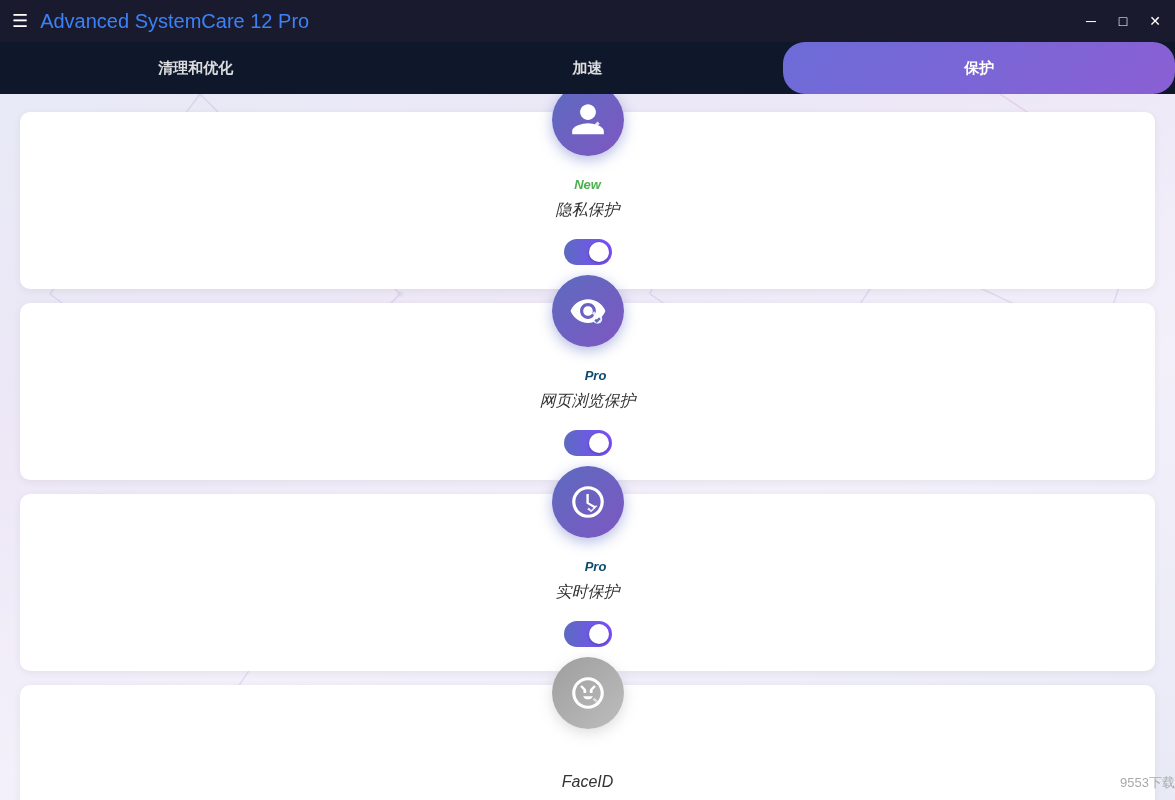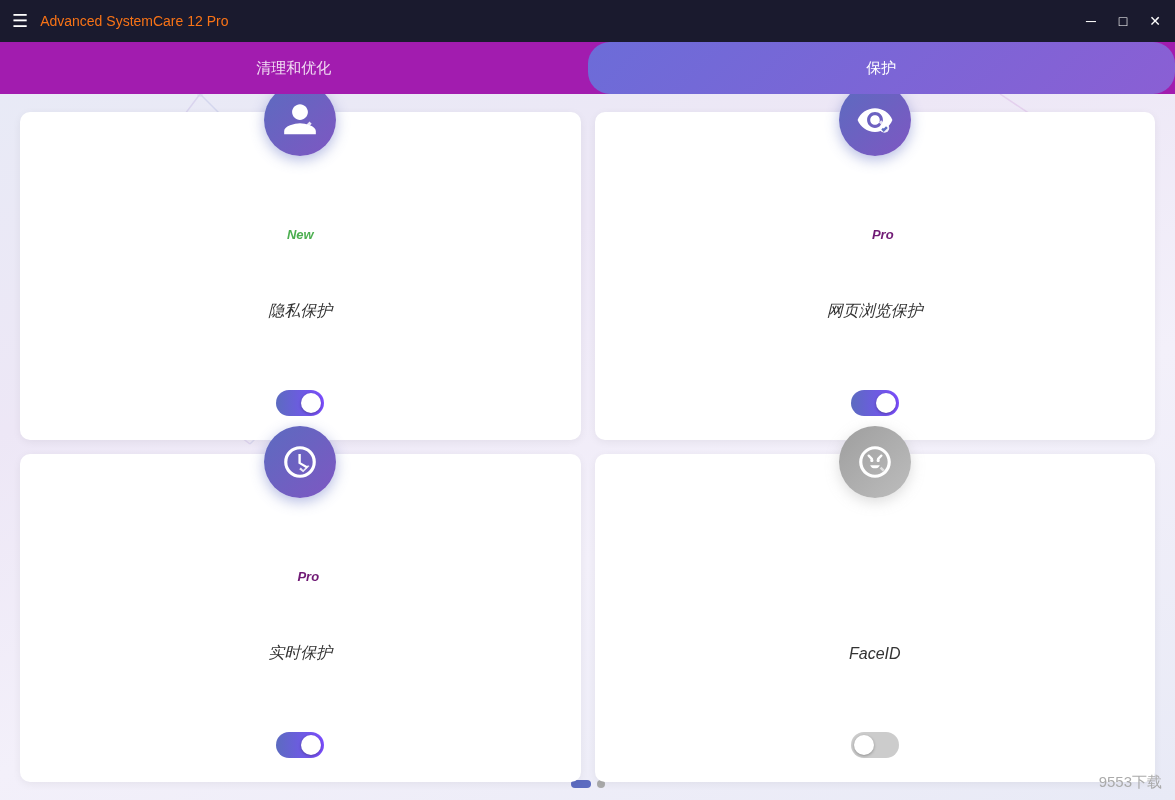--- a/index.html
+++ b/index.html
@@ -22,45 +22,46 @@
       padding: 0 12px;
       position: relative;
     }
     .titlebar-menu {
       color: white;
       font-size: 18px;
       cursor: pointer;
       margin-right: 12px;
     }
     .titlebar-title {
-      color: #f97316;
-      font-size: 14px;
+      color: #3b82f6;
+      font-size: 20px;
       font-weight: 500;
     }
     .titlebar-controls {
       position: absolute;
       right: 12px;
       display: flex;
       gap: 16px;
     }
     .titlebar-btn {
       color: white;
       font-size: 14px;
       cursor: pointer;
       width: 16px;
       text-align: center;
     }
 
     
     .navbar {
       width: 100%;
       height: 52px;
-      background: #a21caf;
+      background: #0f172a;
       display: flex;
       align-items: stretch;
+      font-weight: bold;
     }
     .nav-tab {
       flex: 1;
       display: flex;
       align-items: center;
       justify-content: center;
       color: rgba(255,255,255,0.85);
       font-size: 15px;
       cursor: pointer;
       position: relative;
@@ -97,21 +98,21 @@
     .bg-decoration {
       position: absolute;
       top: 0; left: 0; right: 0; bottom: 0;
       pointer-events: none;
       opacity: 0.18;
     }
 
     
     .cards-grid {
       display: grid;
-      grid-template-columns: repeat(2, 1fr);
+      grid-template-columns: repeat(1, 1fr);
       grid-template-rows: repeat(2, 1fr);
       gap: 14px;
       width: 100%;
       height: 100%;
       position: relative;
       z-index: 2;
     }
 
     .card {
       background: white;
@@ -155,21 +156,21 @@
     .card-badge {
       font-size: 13px;
       font-weight: bold;
       font-style: italic;
       margin-bottom: 6px;
       height: 20px;
       display: flex;
       align-items: center;
     }
     .badge-new { color: #4caf50; }
-    .badge-pro { color: #701a75; margin-left: 16px; }
+    .badge-pro { color: #0c4a6e; margin-left: 16px; }
     .badge-empty { color: transparent; }
 
     .card-title {
       font-size: 16px;
       color: #333;
       text-align: center;
       margin-bottom: 18px;
       font-style: italic;
     }
 
@@ -218,42 +219,45 @@
     .page-dot.active {
       background: #5c6bc0;
       width: 20px;
       border-radius: 4px;
     }
 
     
     .watermark {
       position: absolute;
       bottom: 8px;
-      right: 13px;
-      font-size: 15px;
+      right: 0;
+      font-size: 13px;
       color: #aaa;
       z-index: 10;
     }
   </style>
 </head>
 <body>
 
 <div class="titlebar">
   <span class="titlebar-menu">☰</span>
   <span class="titlebar-title">Advanced SystemCare 12 Pro</span>
   <div class="titlebar-controls">
     <span class="titlebar-btn">─</span>
     <span class="titlebar-btn">□</span>
     <span class="titlebar-btn">✕</span>
   </div>
 </div>
 
 <div class="navbar">
   <div class="nav-tab">
     <span>清理和优化</span>
+  </div>
+  <div class="nav-tab">
+    <span>加速</span>
   </div>
   <div class="nav-tab active">
     <span>保护</span>
   </div>
 </div>
 
 <div class="main-content">
 
   <svg class="bg-decoration" viewBox="0 0 1175 706" xmlns="http://www.w3.org/2000/svg">
     <line x1="200" y1="0" x2="400" y2="200" stroke="#7986cb" stroke-width="1.5"></line>

